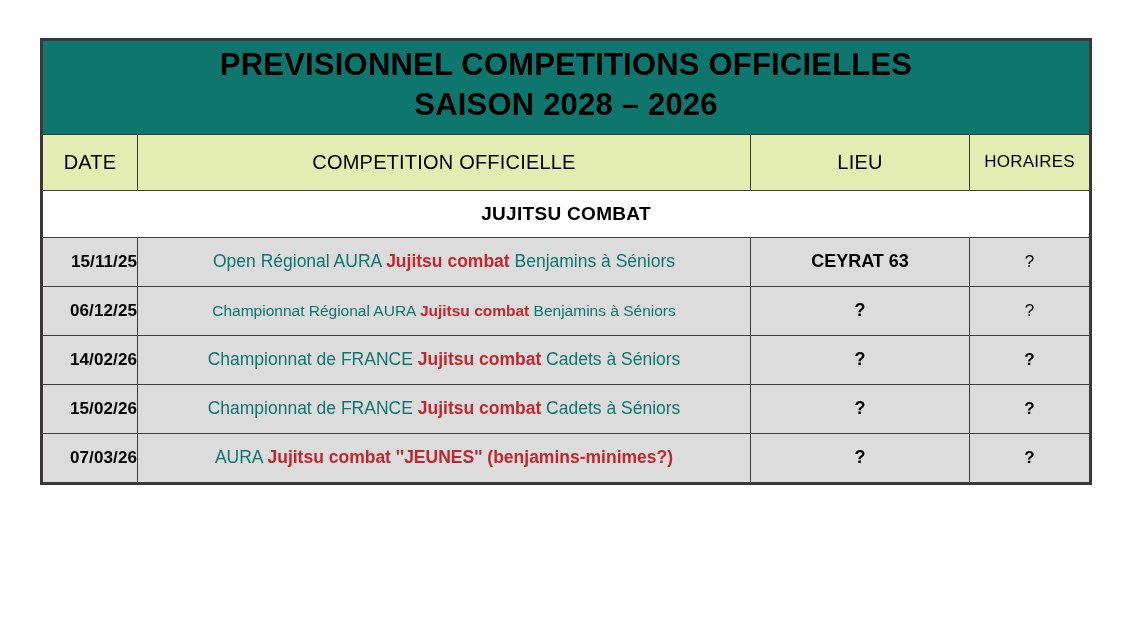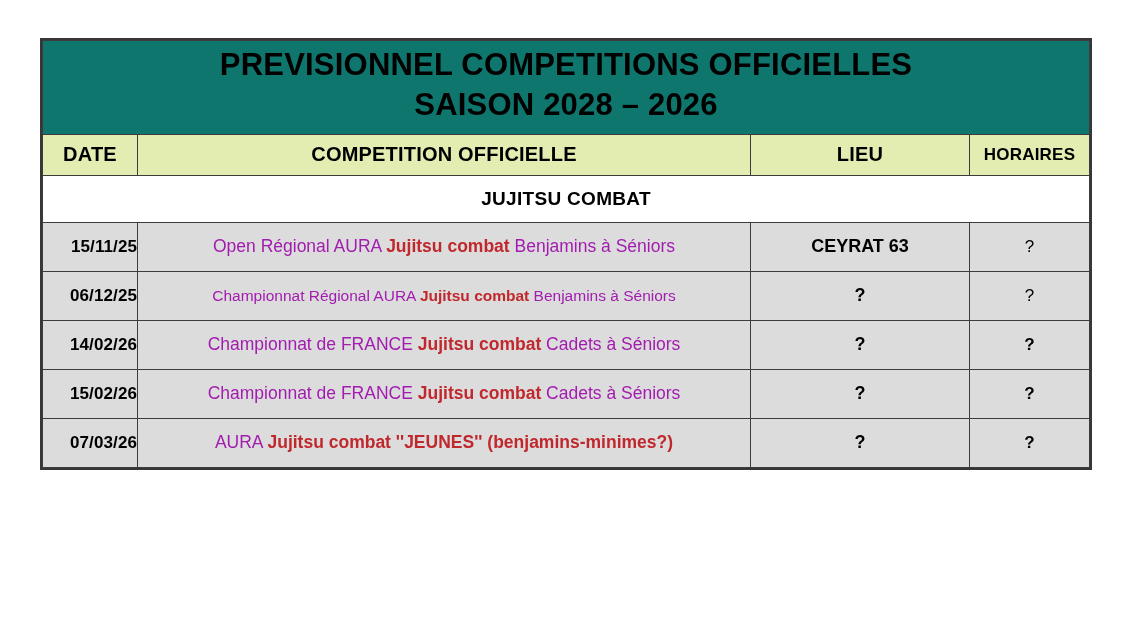--- a/index.html
+++ b/index.html
@@ -63,23 +63,23 @@
     font-size: 31px;
     font-weight: bold;
     line-height: 1.30;
     letter-spacing: 0.2px;
     white-space: nowrap;
   }
 
   
   .hdr-cell {
     background: #e3ecb1;
-    height: 41px;
-    text-align: center;
-    font-weight: bold;
+    height: 56px;
+    text-align: center;
+    font-weight: normal;
     letter-spacing: 0.2px;
   }
   .hdr-date     { font-size: 20px; }
   .hdr-comp     { font-size: 20px; }
   .hdr-lieu     { font-size: 20px; }
   .hdr-horaires { font-size: 17px; margin-top: 36px; }
 
   
   .section-cell {
     background: #ffffff;
@@ -118,21 +118,21 @@
   .cell-horaires {
     text-align: center;
     font-size: 17px;
   }
   .cell-horaires.b { font-weight: bold; }
 
   .red {
     color: #c0282d;
     font-weight: bold;
   }
-  .blk { color: #a21caf; }
+  .blk { color: #0f766e; }
 </style>
 </head>
 <body>
 
 <div class="page">
 
   <table class="sched-table">
     <colgroup>
       <col class="c-date">
       <col class="c-comp">

